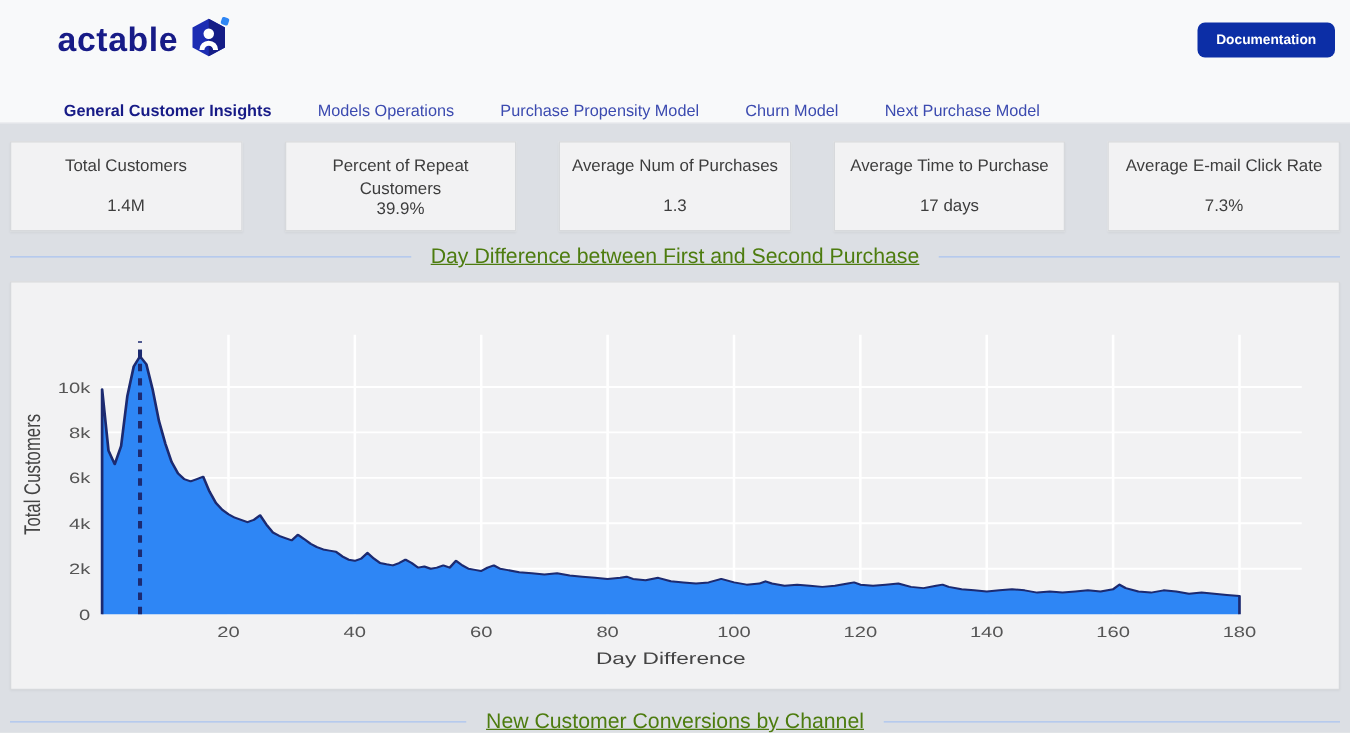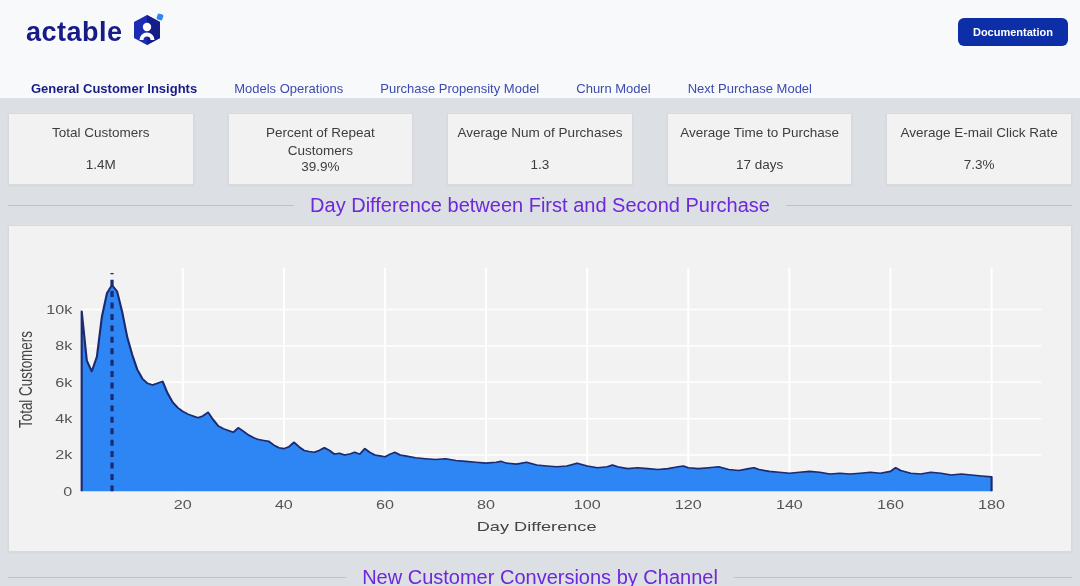--- a/index.html
+++ b/index.html
@@ -1,20 +1,20 @@
 <!DOCTYPE html>
 <html><head>
 <meta charset="utf-8">
 <style>
   * { margin:0; padding:0; box-sizing:border-box; }
   html,body { width:1080px; height:586px; overflow:hidden;
     font-family:"Liberation Sans","DejaVu Sans",sans-serif; background:#dcdfe4; }
 
   
-  .header { background:#f8f9fa; height:99px; border-bottom:1px solid #dfe2e6; }
+  .header { background:#f8f9fa; height:99px; border-bottom:1px solid #dfe2e6;padding-left:20px; }
   .header-top { display:flex; align-items:center; justify-content:space-between;
     padding:12px 12px 0 26px; height:52px; }
   .logo { display:flex; align-items:center; gap:6px; }
   .logo-text { font-size:27px; font-weight:bold; color:#171b87; letter-spacing:.5px; }
   .doc-btn { background:#0c2ea6; color:#fff; font-size:11px; font-weight:bold;
     border:none; border-radius:6px; padding:8px 15px; cursor:pointer; }
   .nav-row { display:flex; align-items:flex-end; padding:0 26px 0 31px; height:44px; gap:37px; }
   .tab { font-size:13px; color:#3c4bb0; cursor:pointer; white-space:nowrap; }
   .tab.active { font-weight:bold; color:#171b87; }
   .nav-spacer { flex:1; }
@@ -25,21 +25,21 @@
   .kpi-card { background:#f2f2f3; border:1px solid #d7d9dc; height:72px;
     box-shadow:0 1px 2px rgba(0,0,0,.05); display:flex; flex-direction:column;
     justify-content:space-between; align-items:center; text-align:center;
     padding:10px 8px 12px 8px; }
   .kpi-title { font-size:13.5px; color:#3d3d3d; line-height:1.3; }
   .kpi-value { font-size:13.5px; color:#3d3d3d; }
 
   
   .section-title-row { display:flex; align-items:center; padding:0 8px; height:40px; }
   .section-line { flex:1; height:0; border-top:1.6px solid #a9c4f0; }
-  .section-title { font-size:20px; color:#6d28d9; padding:0 16px; white-space:nowrap; }
+  .section-title { font-size:17px; color:#4d7c0f; padding:0 16px; white-space:nowrap;text-decoration:underline; }
   .bottom-title-row { height:34px; margin-top:8px; }
 
   
   .content-row { display:flex; gap:34px; padding:0 8px; height:327px; }
   .insight-panel { width:241px; flex:none; background:#f2f2f3; border:1px solid #d7d9dc;
     box-shadow:0 1px 2px rgba(0,0,0,.05); padding:12px 12px; }
   .insight-question { font-size:13.5px; color:#2f2f2f; line-height:1.35; margin-bottom:10px; }
   .insight-bullets { margin-left:20px; }
   .insight-bullets li { font-size:12.5px; color:#4a4a4a; line-height:1.6; }
   .chart-panel { flex:1; background:#f2f2f3; border:1px solid #d7d9dc;

